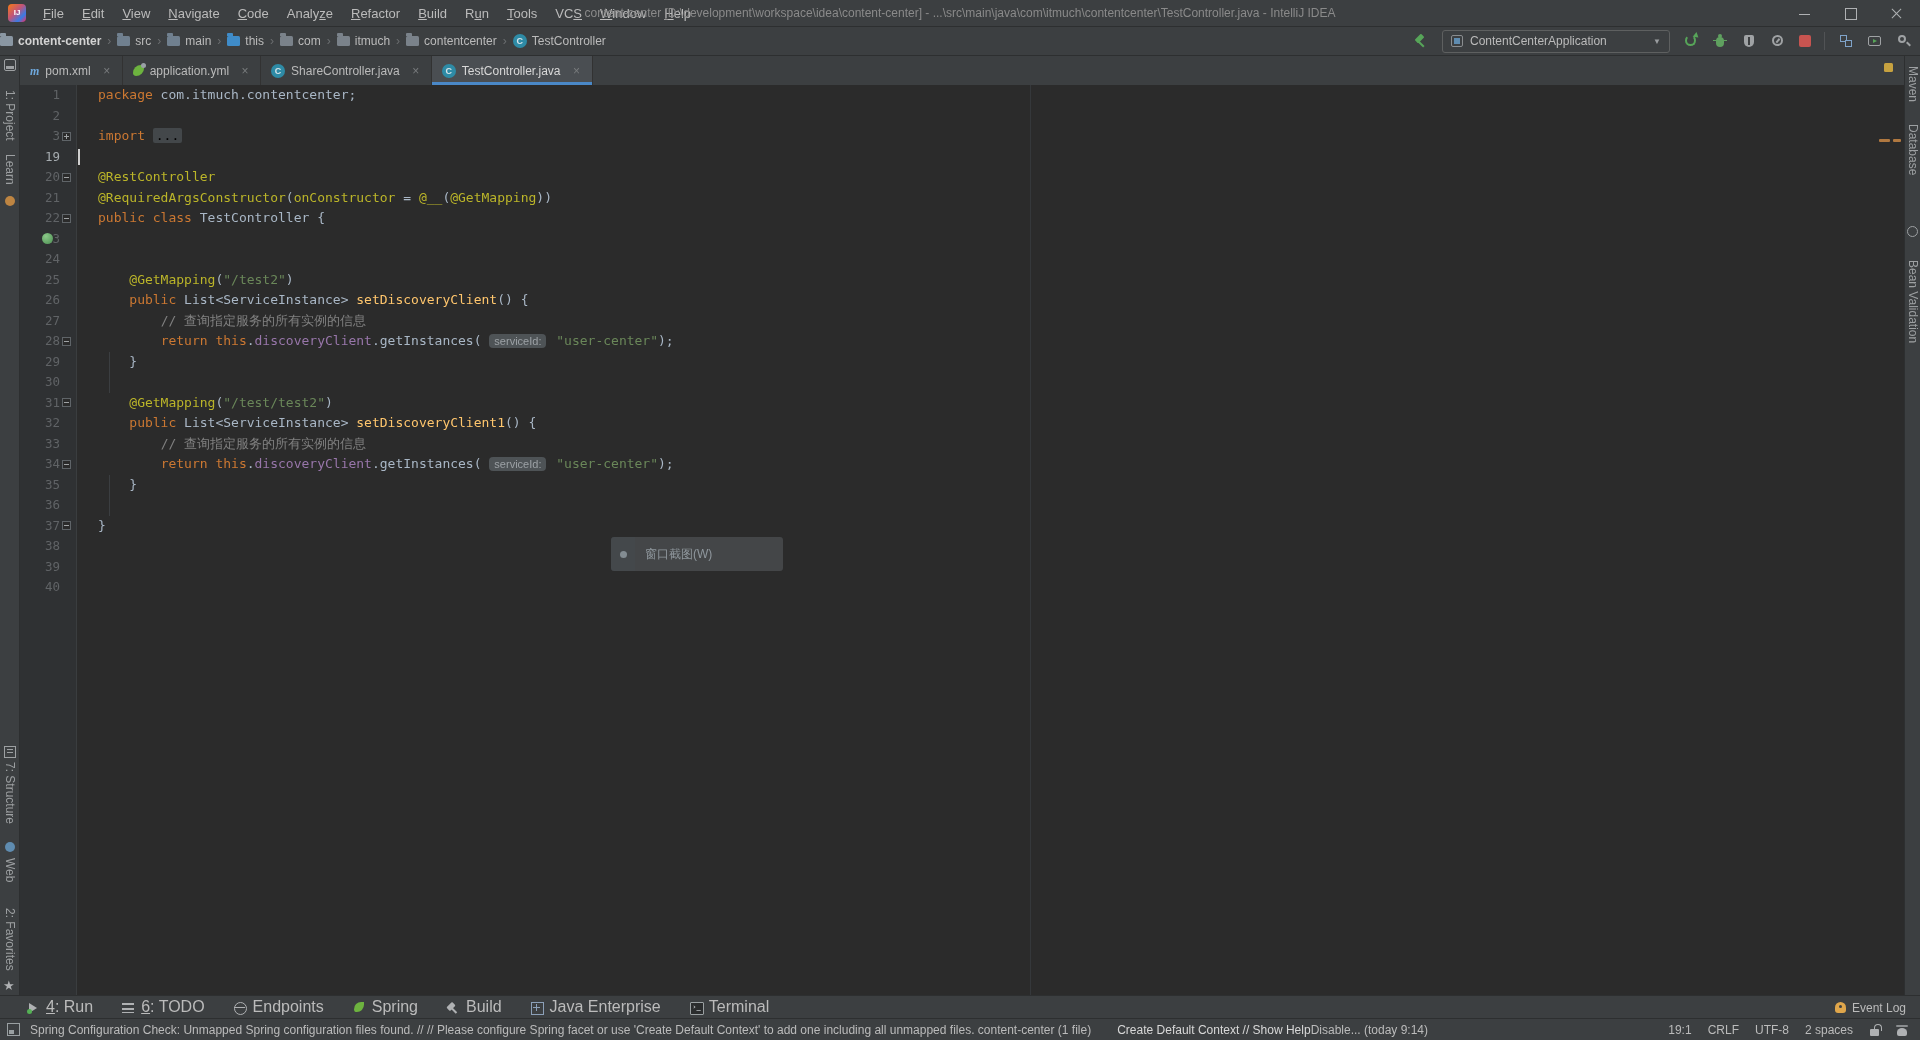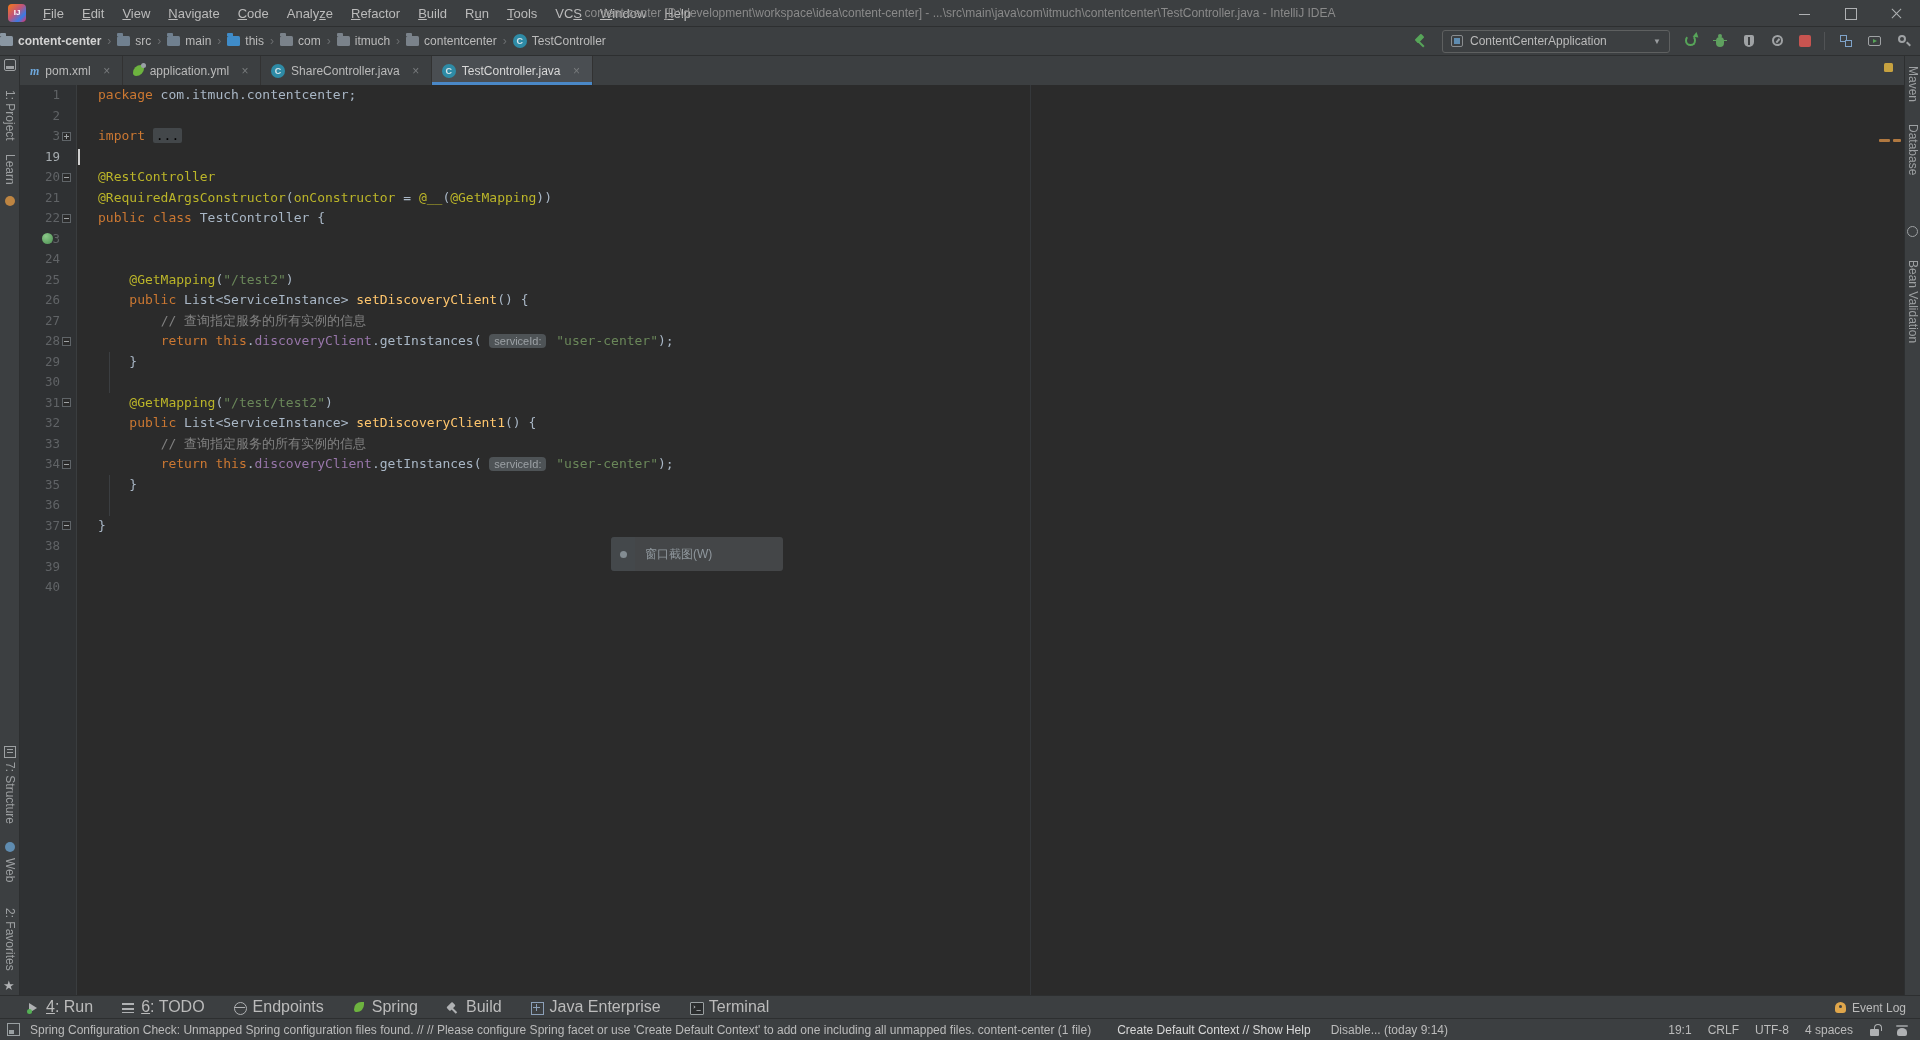--- a/index.html
+++ b/index.html
@@ -168,21 +168,21 @@
   #eventlog .bell { width:11px; height:11px; background:#DFA64B; border-radius:50% 50% 3px 3px; position:relative; }
   #eventlog .bell::before { content:""; position:absolute; left:4px; top:3px; width:3px; height:3px; background:#3C3F41; border-radius:50%; }
 
   
   #statusbar { position:absolute; left:0; top:1018px; width:1920px; height:22px; background:#3C3F41;
                border-top:1px solid #2D2F30; display:flex; align-items:center; font-size:12px; color:#BBBBBB; }
   #sb-toggle { width:13px; height:13px; border:1px solid #9AA0A2; margin:0 10px 0 7px; position:relative; }
   #sb-toggle::before { content:""; position:absolute; left:1px; bottom:1px; width:5px; height:4px; background:#9AA0A2; }
   #sb-message { white-space:nowrap; }
   #sb-actions { margin-left:26px; color:#D8D8D8; white-space:nowrap; }
-  #sb-dismiss { margin-left:20px; white-space:nowrap; }
+  #sb-dismiss { white-space:nowrap; }
   #sb-right { margin-left:auto; display:flex; align-items:center; gap:16px; padding-right:12px; }
   #sb-lock { width:11px; height:12px; position:relative; }
   #sb-lock::before { content:""; position:absolute; left:1px; bottom:0; width:9px; height:7px; background:#AFB1B3; border-radius:1px; }
   #sb-lock::after { content:""; position:absolute; left:3px; top:0; width:6px; height:6px;
       border:1.5px solid #AFB1B3; border-bottom:none; border-radius:4px 4px 0 0; transform:translateX(2px); }
   #sb-hector { width:12px; height:12px; position:relative; }
   #sb-hector::before { content:""; position:absolute; left:1px; bottom:0; width:10px; height:8px; background:#AFB1B3; border-radius:50% 50% 2px 2px; }
   #sb-hector::after { content:""; position:absolute; left:0; top:1px; width:12px; height:2.5px; background:#8A8D8F; border-radius:1px; }
 </style>
 </head>
@@ -458,19 +458,19 @@
 
   <div id="statusbar">
     <div id="sb-toggle"></div>
     <span id="sb-message">Spring Configuration Check: Unmapped Spring configuration files found. // // Please configure Spring facet or use 'Create Default Context' to add one including all unmapped files. content-center (1 file)</span>
     <span id="sb-actions">Create Default Context // Show Help</span>
     <span id="sb-dismiss">Disable... (today 9:14)</span>
     <div id="sb-right">
       <span>19:1</span>
       <span>CRLF</span>
       <span>UTF-8</span>
-      <span>4 spaces</span>
+      <span>2 spaces</span>
       <span id="sb-lock"></span>
       <span id="sb-hector"></span>
     </div>
   </div>
 
 </div>
 
 </body></html>

